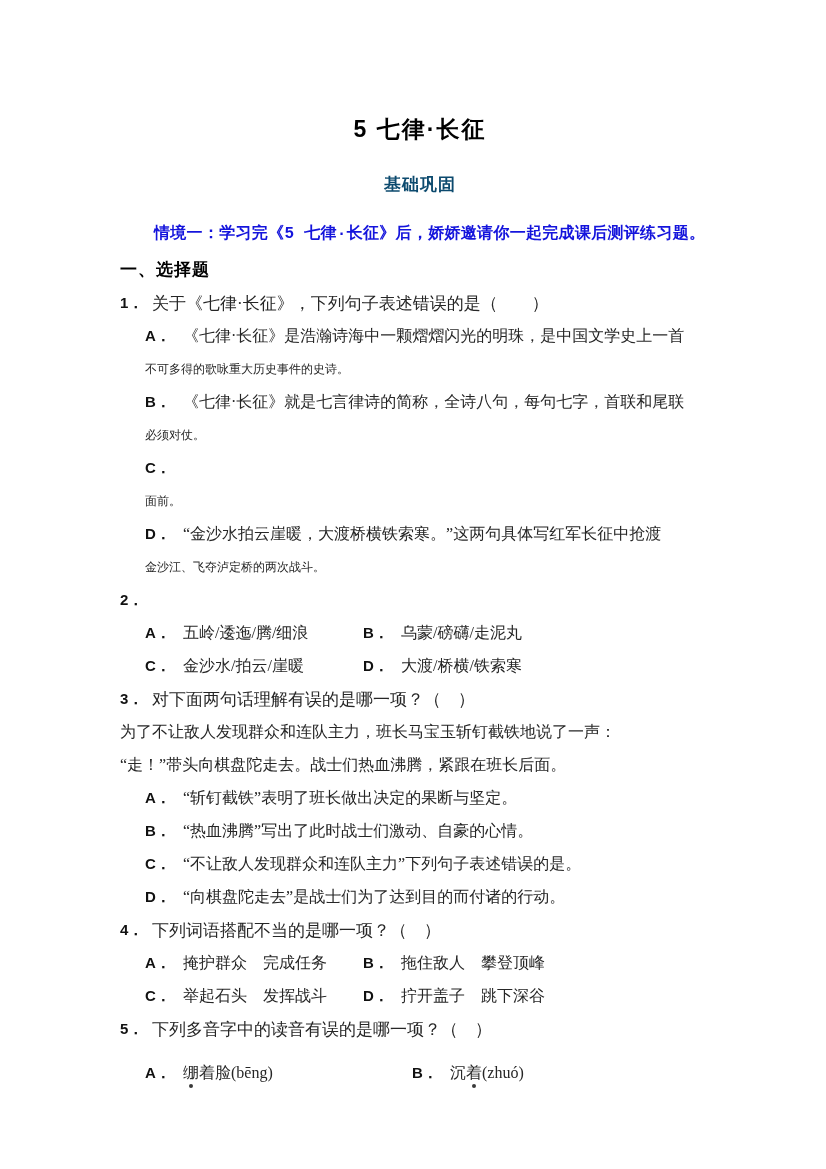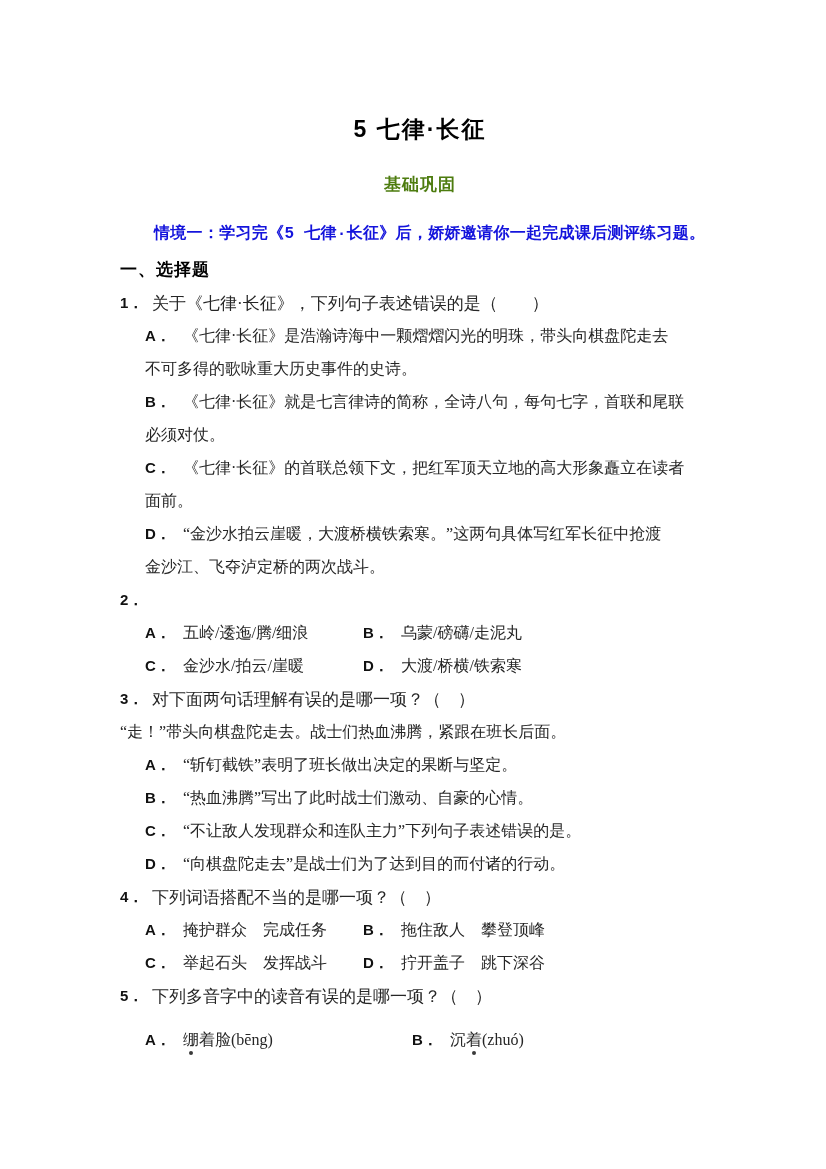--- a/index.html
+++ b/index.html
@@ -7,21 +7,21 @@
     width:826px;height:1169px;background:#ffffff;position:relative;
     box-sizing:border-box;padding:114px 106px 0 120px;overflow:hidden;
     font-family:"Liberation Serif","DejaVu Serif",serif;color:#262626;
   }
   .title{
     text-align:center;font-family:"Liberation Sans","DejaVu Sans",sans-serif;
     font-weight:bold;font-size:23px;line-height:30px;color:#000;letter-spacing:2px;
   }
   .subtitle{
     text-align:center;font-family:"Liberation Sans","DejaVu Sans",sans-serif;
-    font-weight:bold;font-size:17px;line-height:22px;color:#4d7c0f;margin-top:30px;letter-spacing:1px;
+    font-weight:bold;font-size:17px;line-height:22px;color:#0c4a6e;margin-top:30px;letter-spacing:1px;
   }
   .scenario{
     margin-top:27px;padding-left:34px;
     font-family:Liberation Mono, monospace;
     font-weight:bold;font-size:16px;line-height:22px;letter-spacing:.3px;
   }
   .part-heading{
     margin-top:13px;font-family:"Liberation Sans","DejaVu Sans",sans-serif;
     font-weight:bold;font-size:17px;line-height:24px;color:#000;letter-spacing:1px;
   }
@@ -32,21 +32,21 @@
     color:#111;flex:0 0 32px;font-size:15px;
   }
   .q-stem{font-size:17px;}
   .passage-line{font-size:16px;}
   .opt-block{padding-left:25px;}
   .opt-label{
     font-family:"Liberation Sans","DejaVu Sans",sans-serif;font-weight:bold;
     color:#111;flex:0 0 38px;font-size:15px;
   }
   .opt-text{font-size:16px;}
-  .opt-cont{font-size:16px;text-align:right;}
+  .opt-cont{font-size:12px;text-align:right;}
   .opt-grid{padding-left:25px;display:grid;grid-template-columns:218px 1fr;}
   .opt-grid.wide{grid-template-columns:267px 1fr;margin-top:8px;}
   .opt-cell{height:33px;display:flex;align-items:center;white-space:nowrap;}
   .opt-grid.wide .opt-cell{height:38px;}
   .emph{position:relative;display:inline-block;}
   .emph::after{
     content:"";position:absolute;left:50%;bottom:-4px;transform:translateX(-50%);
     width:4px;height:4px;border-radius:50%;background:#3a3a3a;
   }
 </style>
@@ -60,39 +60,38 @@
   <div class="part-heading">一、选择题</div>
   <div id="questions">
       <div class="question">
         <div class="line q-stem-row">
           <span class="q-num">1．</span>
           <span class="q-stem">关于《七律·长征》，下列句子表述错误的是（　　）</span>
         </div>
         <div class="opt-block">
           <div class="line">
             <span class="opt-label">A．</span>
-            <span class="opt-text">《七律·长征》是浩瀚诗海中一颗熠熠闪光的明珠，带头向棋盘陀走去</span>
+            <span class="opt-text">《七律·长征》是浩瀚诗海中一颗熠熠闪光的明珠，是中国文学史上一首</span>
           </div>
           <div class="line">
             <span class="opt-cont">不可多得的歌咏重大历史事件的史诗。</span>
           </div>
         </div>
         <div class="opt-block">
           <div class="line">
             <span class="opt-label">B．</span>
             <span class="opt-text">《七律·长征》就是七言律诗的简称，全诗八句，每句七字，首联和尾联</span>
           </div>
           <div class="line">
             <span class="opt-cont">必须对仗。</span>
           </div>
         </div>
         <div class="opt-block">
           <div class="line">
             <span class="opt-label">C．</span>
-            <span class="opt-text">《七律·长征》的首联总领下文，把红军顶天立地的高大形象矗立在读者</span>
           </div>
           <div class="line">
             <span class="opt-cont">面前。</span>
           </div>
         </div>
         <div class="opt-block">
           <div class="line">
             <span class="opt-label">D．</span>
             <span class="opt-text">“金沙水拍云崖暖，大渡桥横铁索寒。”这两句具体写红军长征中抢渡</span>
           </div>
@@ -122,20 +121,21 @@
             <span class="opt-label">D．</span>
             <span class="opt-text">大渡/桥横/铁索寒</span>
           </div>
         </div>
       </div>
       <div class="question">
         <div class="line q-stem-row">
           <span class="q-num">3．</span>
           <span class="q-stem">对下面两句话理解有误的是哪一项？（　）</span>
         </div>
+        <div class="line passage-line">为了不让敌人发现群众和连队主力，班长马宝玉斩钉截铁地说了一声：</div>
         <div class="line passage-line">“走！”带头向棋盘陀走去。战士们热血沸腾，紧跟在班长后面。</div>
         <div class="opt-block">
           <div class="line">
             <span class="opt-label">A．</span>
             <span class="opt-text">“斩钉截铁”表明了班长做出决定的果断与坚定。</span>
           </div>
         </div>
         <div class="opt-block">
           <div class="line">
             <span class="opt-label">B．</span>

